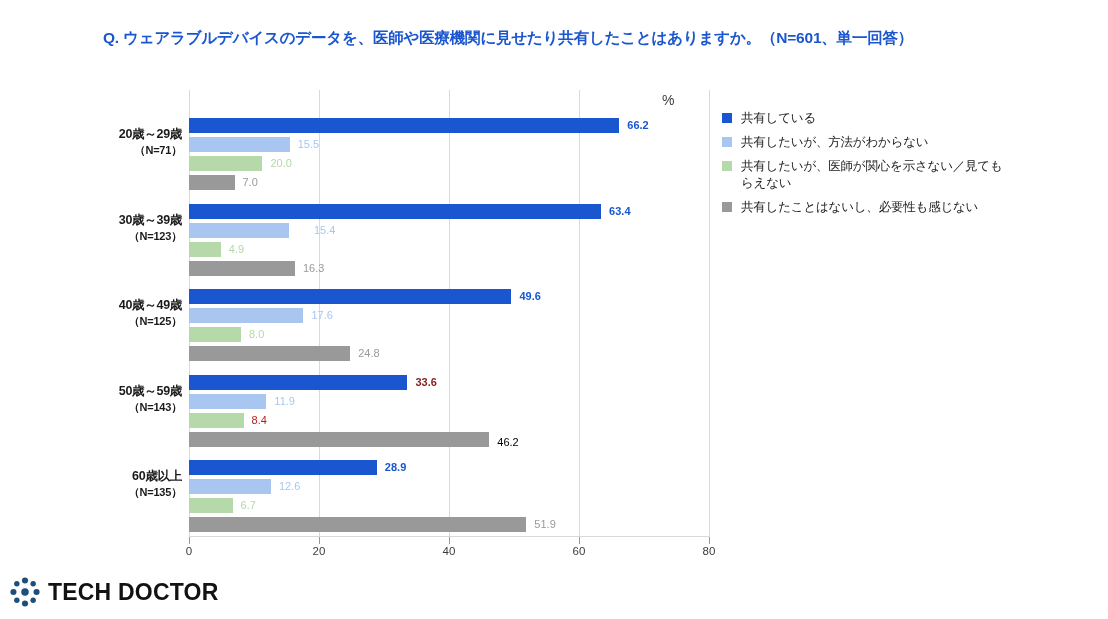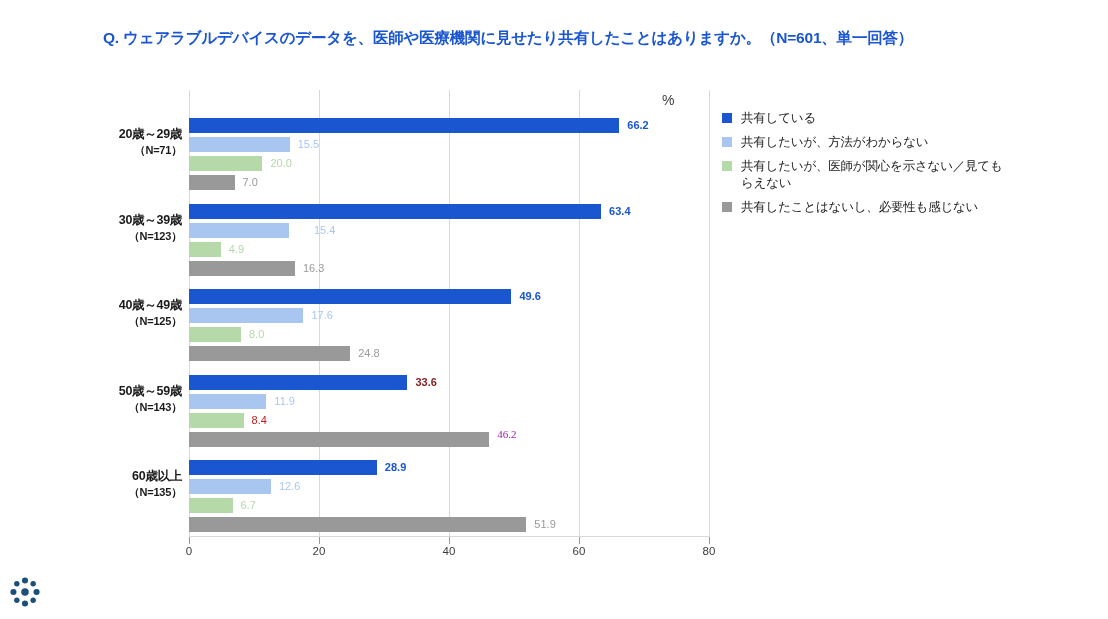--- a/index.html
+++ b/index.html
@@ -237,21 +237,21 @@
     <div class="bar-label" style="top: 237px; left: 60px; color: rgb(181, 217, 168); font-weight: normal;">8.0</div>
     <div class="bar" title="共有したことはないし、必要性も感じない 24.8" style="top: 256px; width: 161.2px; background: rgb(153, 153, 153);"></div>
     <div class="bar-label" style="top: 256px; left: 169.2px; color: rgb(154, 154, 154); font-weight: normal;">24.8</div>
     <div class="bar" title="共有している 33.6" style="top: 284.5px; width: 218.4px; background: rgb(26, 86, 207);"></div>
     <div class="bar-label" style="top: 284.5px; left: 226.4px; color: #7f1d1d; font-weight: bold;">33.6</div>
     <div class="bar" title="共有したいが、方法がわからない 11.9" style="top: 303.5px; width: 77.35px; background: rgb(168, 198, 240);"></div>
     <div class="bar-label" style="top: 303.5px; left: 85.35px; color: rgb(168, 198, 240); font-weight: normal;">11.9</div>
     <div class="bar" title="共有したいが、医師が関心を示さない／見てもらえない 8.4" style="top: 322.5px; width: 54.6px; background: rgb(181, 217, 168);"></div>
     <div class="bar-label" style="top: 322.5px; left: 62.6px; color: #b91c1c; font-weight: normal;">8.4</div>
     <div class="bar" title="共有したことはないし、必要性も感じない 46.2" style="top: 341.5px; width: 300.3px; background: rgb(153, 153, 153);"></div>
-    <div class="bar-label" style="top: 337px; left: 308.3px; color: #a21caf; font-weight: normal; font-family: Liberation Serif, serif;">46.2</div>
+    <div class="bar-label" style="top: 345px; left: 308.3px; color: #000000; font-weight: normal;">46.2</div>
     <div class="bar" title="共有している 28.9" style="top: 370px; width: 187.85px; background: rgb(26, 86, 207);"></div>
     <div class="bar-label" style="top: 370px; left: 195.85px; color: rgb(26, 86, 207); font-weight: bold;">28.9</div>
     <div class="bar" title="共有したいが、方法がわからない 12.6" style="top: 389px; width: 81.9px; background: rgb(168, 198, 240);"></div>
     <div class="bar-label" style="top: 389px; left: 89.9px; color: rgb(168, 198, 240); font-weight: normal;">12.6</div>
     <div class="bar" title="共有したいが、医師が関心を示さない／見てもらえない 6.7" style="top: 408px; width: 43.55px; background: rgb(181, 217, 168);"></div>
     <div class="bar-label" style="top: 408px; left: 51.55px; color: rgb(181, 217, 168); font-weight: normal;">6.7</div>
     <div class="bar" title="共有したことはないし、必要性も感じない 51.9" style="top: 427px; width: 337.35px; background: rgb(153, 153, 153);"></div>
     <div class="bar-label" style="top: 427px; left: 345.35px; color: rgb(154, 154, 154); font-weight: normal;">51.9</div>
   </div>
 
@@ -281,19 +281,20 @@
       <circle cx="50" cy="84" r="9"></circle>
       <circle cx="16" cy="50" r="9"></circle>
       <circle cx="84" cy="50" r="9"></circle>
       <circle cx="26" cy="26" r="8"></circle>
       <circle cx="74" cy="26" r="8"></circle>
       <circle cx="26" cy="74" r="8"></circle>
       <circle cx="74" cy="74" r="8"></circle>
       <circle cx="50" cy="50" r="11"></circle>
     </g>
   </svg>
+  <span id="logo-text">TECH DOCTOR</span>
 </div>
 
 <div class="tick-label" style="left: 189px;">0</div>
 <div class="tick-label" style="left: 319px;">20</div>
 <div class="tick-label" style="left: 449px;">40</div>
 <div class="tick-label" style="left: 579px;">60</div>
 <div class="tick-label" style="left: 709px;">80</div>
 
 </body></html>

